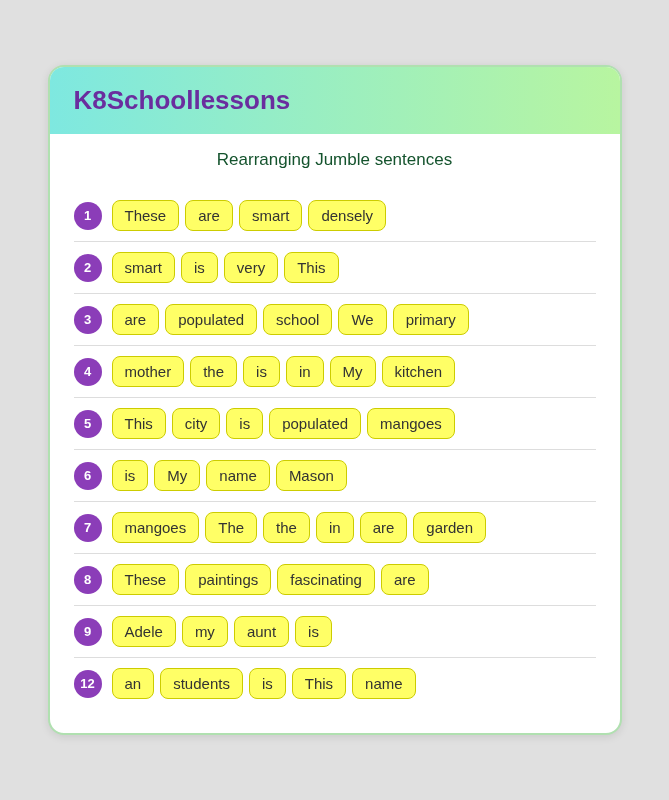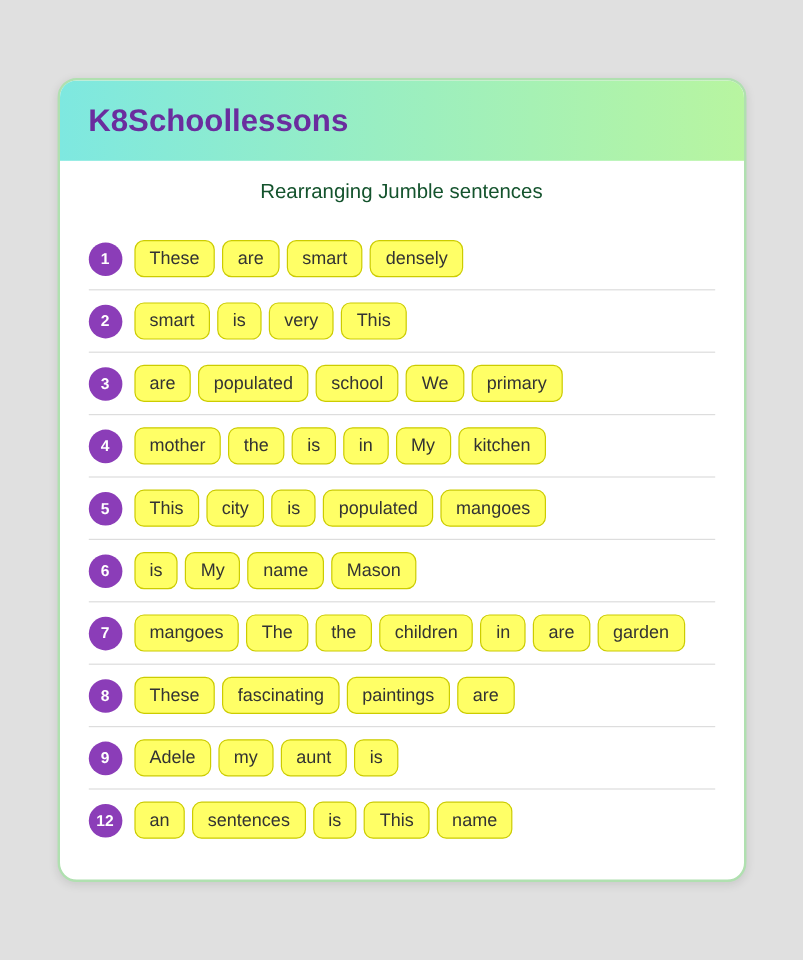--- a/index.html
+++ b/index.html
@@ -137,42 +137,41 @@
           <span class="word-tag">is</span>
           <span class="word-tag">My</span>
           <span class="word-tag">name</span>
           <span class="word-tag">Mason</span>
         </div>
         <div class="sentence-row">
           <div class="number-badge">7</div>
           <span class="word-tag">mangoes</span>
           <span class="word-tag">The</span>
           <span class="word-tag">the</span>
-          <span class="word-tag">children</span>
           <span class="word-tag">in</span>
           <span class="word-tag">are</span>
           <span class="word-tag">garden</span>
         </div>
         <div class="sentence-row">
           <div class="number-badge">8</div>
           <span class="word-tag">These</span>
+          <span class="word-tag">paintings</span>
           <span class="word-tag">fascinating</span>
-          <span class="word-tag">paintings</span>
           <span class="word-tag">are</span>
         </div>
         <div class="sentence-row">
           <div class="number-badge">9</div>
           <span class="word-tag">Adele</span>
           <span class="word-tag">my</span>
           <span class="word-tag">aunt</span>
           <span class="word-tag">is</span>
         </div>
         <div class="sentence-row">
           <div class="number-badge">12</div>
           <span class="word-tag">an</span>
-          <span class="word-tag">sentences</span>
+          <span class="word-tag">students</span>
           <span class="word-tag">is</span>
           <span class="word-tag">This</span>
           <span class="word-tag">name</span>
         </div>
       </div>
   </div>
 </div>
 
 </body></html>

